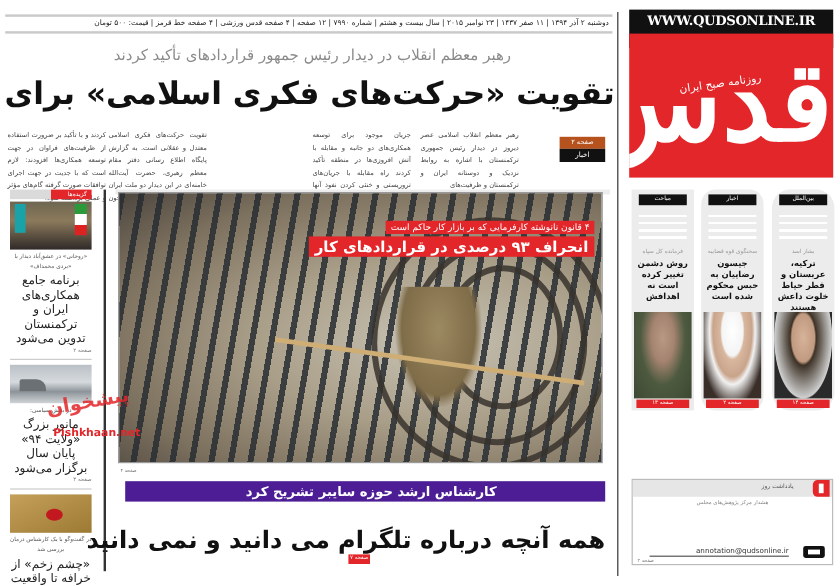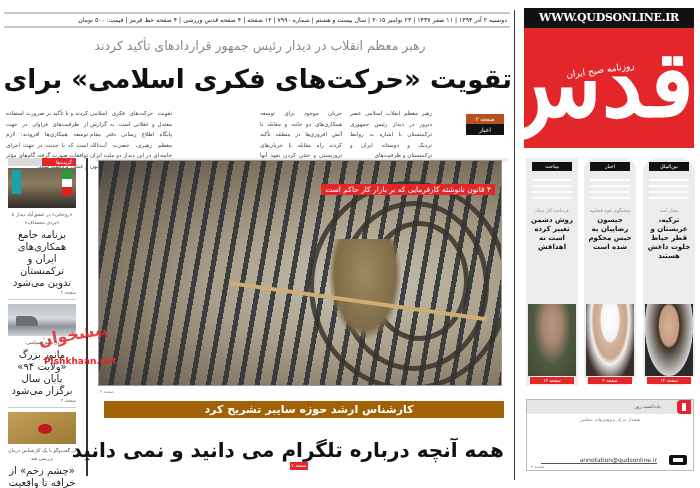--- a/index.html
+++ b/index.html
@@ -57,32 +57,32 @@
     .photo-cap-box { position: absolute; right: 6px; top: 16px; text-align: right; }
     .photo-cap-box .sub { display: inline-block; background: #e3262a; color: #fff; font-size: 7.5px; padding: 1px 4px; }
     .photo-cap-box .main { display: block; background: #e3262a; color: #fff; font-size: 12.5px; font-weight: bold; padding: 1px 5px; margin-top: 1px; }
     .photo-foot { position: absolute; left: 100px; top: 389px; font-size: 4px; color: #777; }
 
     
     .watermark { position: absolute; left: 38px; top: 325px; color: #e3262a; font-size: 16px; font-weight: bold; transform: rotate(-10deg); opacity: 0.85; }
     .watermark-url { position: absolute; left: 44px; top: 356px; color: #e3262a; font-size: 9px; font-weight: bold; direction: ltr; }
 
     
-    .redband { position: absolute; left: 104px; top: 401px; width: 400px; height: 17px; background: #a16207; color: #fff; font-size: 11px; font-weight: bold; text-align: center; line-height: 17px; padding-left: 10px; }
+    .redband { position: absolute; left: 104px; top: 401px; width: 400px; height: 17px; background: #4c1d95; color: #fff; font-size: 11px; font-weight: bold; text-align: center; line-height: 17px; padding-left: 10px; }
     .bottom-headline { position: absolute; left: 104px; top: 424px; width: 400px; text-align: center; font-size: 20px; font-weight: bold; color: #111; white-space: nowrap; margin-top: 14px; }
     .bottom-tag { position: absolute; left: 290px; top: 462px; width: 18px; height: 8px; background: #e3262a; color: #fff; font-size: 4.5px; line-height: 8px; text-align: center; }
 
     
     .url-bar { position: absolute; left: 524px; top: 8px; width: 170px; height: 32px; background: #111; color: #fff; font-family: "DejaVu Serif", serif; font-weight: bold; font-size: 11px; text-align: center; line-height: 20px; direction: ltr; letter-spacing: -0.3px; }
     .masthead { position: absolute; left: 524px; top: 28px; width: 170px; height: 120px; background: #e3262a; overflow: hidden; }
     .masthead .logo { position: absolute; left: 0; top: -6px; width: 170px; text-align: center; color: #fff; font-family: "DejaVu Serif", serif; font-size: 92px; font-weight: bold; line-height: 124px; }
     .masthead .subtitle { position: absolute; left: 42px; top: 38px; color: #fff; font-size: 9px; line-height: 9px; text-align: center; transform: rotate(-8deg); }
 
     
-    .rpanel { position: absolute; top: 158px; width: 52px; height: 228px; background: #ececec; }
+    .rpanel { position: absolute; top: 158px; width: 52px; height: 184px; background: #ececec; }
     .rpanel.p1 { left: 643px; border-radius: 15px; }
     .rpanel.p2 { left: 584px; border-radius: 12px; }
     .rpanel.p3 { left: 526px; }
     .rpanel .ptag { margin: 4px auto 0; width: 40px; height: 9px; background: #111; color: #fff; font-size: 5px; text-align: center; line-height: 9px; }
     .rpanel .waves { margin: 4px 6px 0; height: 28px; background: repeating-linear-gradient(to bottom, #ececec 0px, #ececec 4px, #ffffff 4px, #ffffff 6px); }
     .rpanel .who { font-size: 4.8px; color: #999; text-align: center; margin-top: 4px; line-height: 7px; }
     .rpanel .quote { font-size: 7px; font-weight: bold; color: #111; text-align: center; line-height: 9px; margin-top: 2px; padding: 0 2px; }
     .rpanel .portrait { position: absolute; left: 2px; bottom: 10px; width: 48px; height: 72px; }
     .rpanel.p1 .portrait { background: radial-gradient(ellipse at 50% 30%, #d6b39a 0%, #c19a80 28%, #3d3226 32%, #cfcfcf 70%, #2a2a2a 72%); }
     .rpanel.p2 .portrait { background: radial-gradient(ellipse at 50% 22%, #ffffff 0%, #f4f4f4 26%, #d8b79e 30%, #c8a48b 48%, #f1f1f1 56%, #3a2e28 80%); }
@@ -148,20 +148,21 @@
 <div class="lsb-vline"></div>
 
 <div class="photo">
   <div class="ring" style="left:240px; top:40px; width:150px; height:170px;"></div>
   <div class="ring" style="left:210px; top:20px; width:200px; height:210px;"></div>
   <div class="ring" style="left:270px; top:60px; width:100px; height:120px;"></div>
   <div class="man"></div>
   <div class="stick"></div>
   <div class="photo-cap-box">
     <span class="sub">۴ قانون نانوشته کارفرمایی که بر بازار کار حاکم است</span>
+    <span class="main">انحراف ۹۳ درصدی در قراردادهای کار</span>
   </div>
 </div>
 <div class="photo-foot">صفحه ۴</div>
 
 <div class="watermark">پیشخوان</div>
 <div class="watermark-url">Pishkhaan.net</div>
 
 <div class="redband">کارشناس ارشد حوزه سایبر تشریح کرد</div>
 <div class="bottom-headline">همه آنچه درباره تلگرام می دانید و نمی دانید</div>
 <div class="bottom-tag">صفحه ۷</div>

